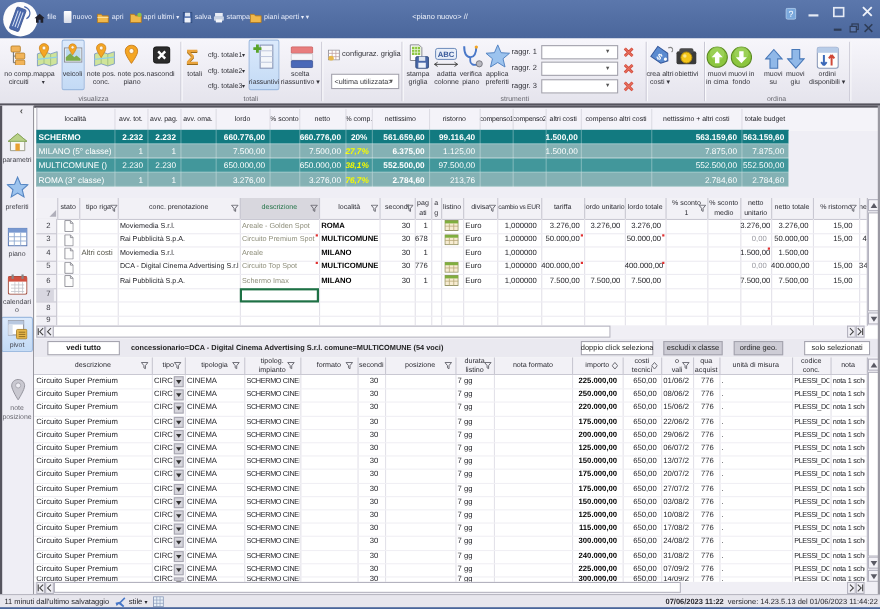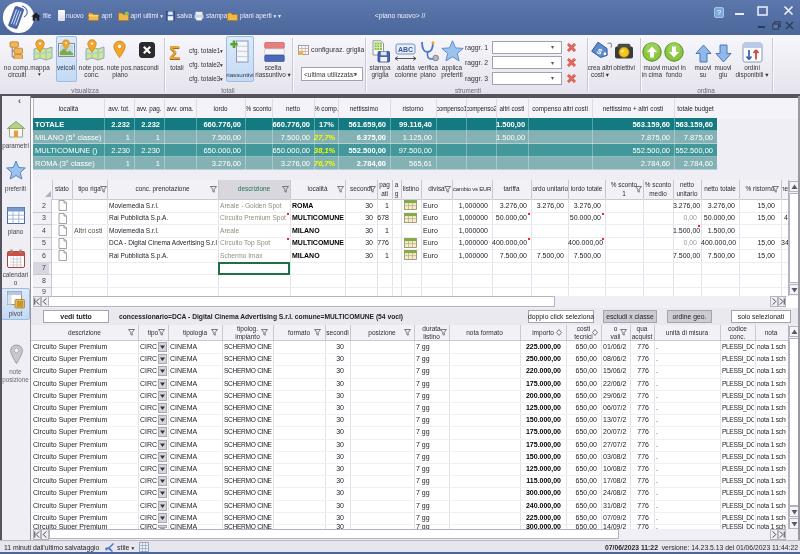--- a/index.html
+++ b/index.html
@@ -344,26 +344,26 @@
 <div style="position:absolute;left:496px;top:104px;width:32px;height:10px;font-size:6.3px;color:#1b1b20;text-align:center;line-height:10px;white-space:nowrap;overflow:hidden">altri costi</div>
 <div style="position:absolute;left:496px;top:99px;width:1px;height:19px;background:#dddce4"></div>
 <div style="position:absolute;left:528px;top:104px;width:64px;height:10px;font-size:6.3px;color:#1b1b20;text-align:center;line-height:10px;white-space:nowrap;overflow:hidden">compenso altri costi</div>
 <div style="position:absolute;left:528px;top:99px;width:1px;height:19px;background:#dddce4"></div>
 <div style="position:absolute;left:592px;top:104px;width:82px;height:10px;font-size:6.3px;color:#1b1b20;text-align:center;line-height:10px;white-space:nowrap;overflow:hidden">nettissimo + altri costi</div>
 <div style="position:absolute;left:592px;top:99px;width:1px;height:19px;background:#dddce4"></div>
 <div style="position:absolute;left:674px;top:104px;width:43px;height:10px;font-size:6.3px;color:#1b1b20;text-align:center;line-height:10px;white-space:nowrap;overflow:hidden">totale budget</div>
 <div style="position:absolute;left:674px;top:99px;width:1px;height:19px;background:#dddce4"></div>
 <div style="position:absolute;left:33px;top:98px;width:1px;height:72px;background:#b9b8c2"></div>
 <div style="position:absolute;left:33px;top:118px;width:684px;height:13px;background:#127a80"></div>
-<div style="position:absolute;left:33px;top:118px;width:71px;height:13px;font-size:7.5px;line-height:13px;white-space:nowrap;text-align:left;padding-left:2px;color:#fff;font-weight:bold;">TOTALE</div>
+<div style="position:absolute;left:33px;top:118px;width:71px;height:13px;font-size:7.5px;line-height:13px;white-space:nowrap;text-align:left;padding-left:2px;color:#fff;font-weight:bold;">SCHERMO</div>
 <div style="position:absolute;left:104px;top:118px;width:30px;height:13px;font-size:7.5px;line-height:13px;white-space:nowrap;text-align:right;padding-right:4px;color:#fff;font-weight:bold;">2.232</div>
 <div style="position:absolute;left:134px;top:118px;width:30px;height:13px;font-size:7.5px;line-height:13px;white-space:nowrap;text-align:right;padding-right:4px;color:#fff;font-weight:bold;">2.232</div>
 <div style="position:absolute;left:196px;top:118px;width:49px;height:13px;font-size:7.5px;line-height:13px;white-space:nowrap;text-align:right;padding-right:4px;color:#fff;font-weight:bold;">660.776,00</div>
 <div style="position:absolute;left:272px;top:118px;width:42px;height:13px;font-size:7.5px;line-height:13px;white-space:nowrap;text-align:right;padding-right:4px;color:#fff;font-weight:bold;">660.776,00</div>
-<div style="position:absolute;left:314px;top:118px;width:24px;height:13px;font-size:7.5px;line-height:13px;white-space:nowrap;text-align:right;padding-right:4px;color:#fff;font-weight:bold;">17%</div>
+<div style="position:absolute;left:314px;top:118px;width:24px;height:13px;font-size:7.5px;line-height:13px;white-space:nowrap;text-align:right;padding-right:4px;color:#fff;font-weight:bold;">20%</div>
 <div style="position:absolute;left:338px;top:118px;width:52px;height:13px;font-size:7.5px;line-height:13px;white-space:nowrap;text-align:right;padding-right:4px;color:#fff;font-weight:bold;font-weight:bold;">561.659,60</div>
 <div style="position:absolute;left:390px;top:118px;width:46px;height:13px;font-size:7.5px;line-height:13px;white-space:nowrap;text-align:right;padding-right:4px;color:#fff;font-weight:bold;">99.116,40</div>
 <div style="position:absolute;left:496px;top:118px;width:32px;height:13px;font-size:7.5px;line-height:13px;white-space:nowrap;text-align:right;padding-right:4px;color:#fff;font-weight:bold;">1.500,00</div>
 <div style="position:absolute;left:592px;top:118px;width:82px;height:13px;font-size:7.5px;line-height:13px;white-space:nowrap;text-align:right;padding-right:4px;color:#fff;font-weight:bold;">563.159,60</div>
 <div style="position:absolute;left:674px;top:118px;width:43px;height:13px;font-size:7.5px;line-height:13px;white-space:nowrap;text-align:right;padding-right:4px;color:#fff;font-weight:bold;">563.159,60</div>
 <div style="position:absolute;left:104px;top:118px;width:1px;height:13px;background:rgba(255,255,255,0.3)"></div>
 <div style="position:absolute;left:134px;top:118px;width:1px;height:13px;background:rgba(255,255,255,0.3)"></div>
 <div style="position:absolute;left:164px;top:118px;width:1px;height:13px;background:rgba(255,255,255,0.3)"></div>
 <div style="position:absolute;left:196px;top:118px;width:1px;height:13px;background:rgba(255,255,255,0.3)"></div>
 <div style="position:absolute;left:245px;top:118px;width:1px;height:13px;background:rgba(255,255,255,0.3)"></div>
@@ -434,21 +434,21 @@
 <div style="position:absolute;left:674px;top:144px;width:1px;height:13px;background:rgba(255,255,255,0.3)"></div>
 <div style="position:absolute;left:33px;top:156px;width:684px;height:1px;background:rgba(255,255,255,0.4)"></div>
 <div style="position:absolute;left:33px;top:157px;width:684px;height:13px;background:#84b1b4"></div>
 <div style="position:absolute;left:33px;top:157px;width:71px;height:13px;font-size:7.5px;line-height:13px;white-space:nowrap;text-align:left;padding-left:2px;color:#fff;">ROMA (3° classe)</div>
 <div style="position:absolute;left:104px;top:157px;width:30px;height:13px;font-size:7.5px;line-height:13px;white-space:nowrap;text-align:right;padding-right:4px;color:#fff;">1</div>
 <div style="position:absolute;left:134px;top:157px;width:30px;height:13px;font-size:7.5px;line-height:13px;white-space:nowrap;text-align:right;padding-right:4px;color:#fff;">1</div>
 <div style="position:absolute;left:196px;top:157px;width:49px;height:13px;font-size:7.5px;line-height:13px;white-space:nowrap;text-align:right;padding-right:4px;color:#fff;">3.276,00</div>
 <div style="position:absolute;left:272px;top:157px;width:42px;height:13px;font-size:7.5px;line-height:13px;white-space:nowrap;text-align:right;padding-right:4px;color:#fff;">3.276,00</div>
 <div style="position:absolute;left:314px;top:157px;width:24px;height:13px;font-size:7.5px;line-height:13px;white-space:nowrap;text-align:right;padding-right:4px;color:#f6fb00;font-weight:bold;font-style:italic;">76,7%</div>
 <div style="position:absolute;left:338px;top:157px;width:52px;height:13px;font-size:7.5px;line-height:13px;white-space:nowrap;text-align:right;padding-right:4px;color:#fff;font-weight:bold;font-weight:bold;">2.784,60</div>
-<div style="position:absolute;left:390px;top:157px;width:46px;height:13px;font-size:7.5px;line-height:13px;white-space:nowrap;text-align:right;padding-right:4px;color:#fff;">565,61</div>
+<div style="position:absolute;left:390px;top:157px;width:46px;height:13px;font-size:7.5px;line-height:13px;white-space:nowrap;text-align:right;padding-right:4px;color:#fff;">213,76</div>
 <div style="position:absolute;left:592px;top:157px;width:82px;height:13px;font-size:7.5px;line-height:13px;white-space:nowrap;text-align:right;padding-right:4px;color:#fff;">2.784,60</div>
 <div style="position:absolute;left:674px;top:157px;width:43px;height:13px;font-size:7.5px;line-height:13px;white-space:nowrap;text-align:right;padding-right:4px;color:#fff;">2.784,60</div>
 <div style="position:absolute;left:104px;top:157px;width:1px;height:13px;background:rgba(255,255,255,0.3)"></div>
 <div style="position:absolute;left:134px;top:157px;width:1px;height:13px;background:rgba(255,255,255,0.3)"></div>
 <div style="position:absolute;left:164px;top:157px;width:1px;height:13px;background:rgba(255,255,255,0.3)"></div>
 <div style="position:absolute;left:196px;top:157px;width:1px;height:13px;background:rgba(255,255,255,0.3)"></div>
 <div style="position:absolute;left:245px;top:157px;width:1px;height:13px;background:rgba(255,255,255,0.3)"></div>
 <div style="position:absolute;left:272px;top:157px;width:1px;height:13px;background:rgba(255,255,255,0.3)"></div>
 <div style="position:absolute;left:314px;top:157px;width:1px;height:13px;background:rgba(255,255,255,0.3)"></div>
 <div style="position:absolute;left:338px;top:157px;width:1px;height:13px;background:rgba(255,255,255,0.3)"></div>

